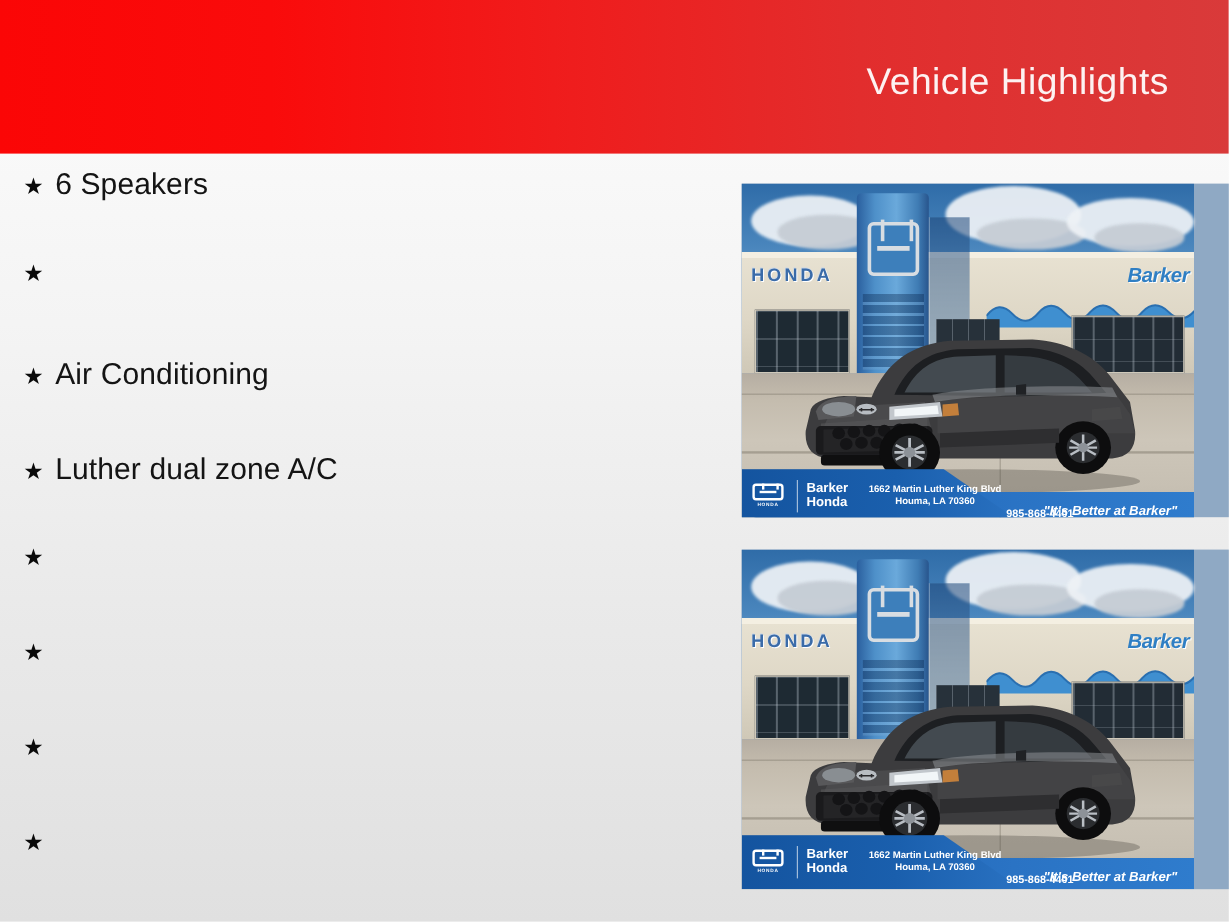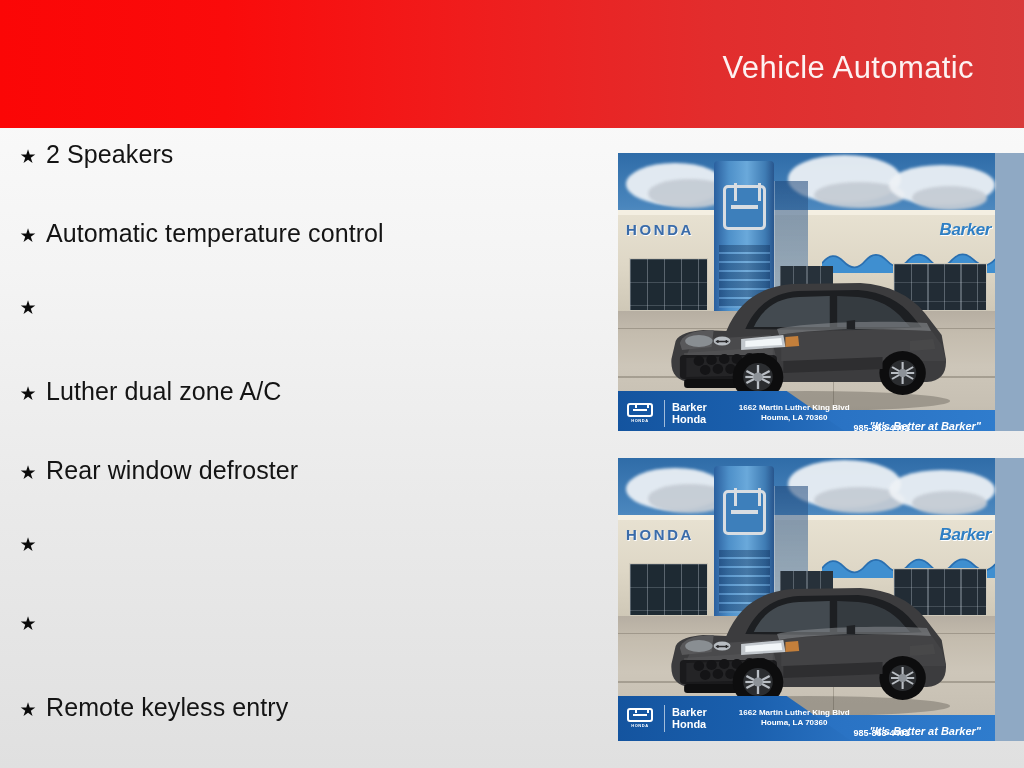--- a/index.html
+++ b/index.html
@@ -354,21 +354,21 @@
     position: relative;
     z-index: 3;
     white-space: nowrap;
   }
   .dealer-address {
     color: #ffffff;
     font-size: 8px;
     font-weight: 700;
     line-height: 1.25;
     text-align: center;
-    margin-left: 32px;
+    margin-left: 17px;
     position: relative;
     z-index: 3;
     white-space: nowrap;
   }
   .dealer-phone {
     color: #ffffff;
     font-size: 9px;
     font-weight: 700;
     position: relative;
     z-index: 3;
@@ -386,60 +386,58 @@
     right: 14px;
     bottom: 4px;
     z-index: 3;
     white-space: nowrap;
   }
 </style>
 </head>
 <body>
 
 <div class="header">
-  <div class="header-title">Vehicle Automatic</div>
+  <div class="header-title">Vehicle Highlights</div>
 </div>
 
 <ul class="features">
 
   <li class="feature-row">
     <span class="bullet-star">★</span>
-    <span class="feature-text">2 Speakers</span>
-  </li>
-
-  <li class="feature-row">
-    <span class="bullet-star">★</span>
-    <span class="feature-text">Automatic temperature control</span>
-  </li>
-
-  <li class="feature-row">
-    <span class="bullet-star">★</span>
+    <span class="feature-text">6 Speakers</span>
+  </li>
+
+  <li class="feature-row">
+    <span class="bullet-star">★</span>
+  </li>
+
+  <li class="feature-row">
+    <span class="bullet-star">★</span>
+    <span class="feature-text">Air Conditioning</span>
   </li>
 
   <li class="feature-row">
     <span class="bullet-star">★</span>
     <span class="feature-text">Luther dual zone A/C</span>
   </li>
 
   <li class="feature-row">
     <span class="bullet-star">★</span>
-    <span class="feature-text">Rear window defroster</span>
-  </li>
-
-  <li class="feature-row">
-    <span class="bullet-star">★</span>
-  </li>
-
-  <li class="feature-row">
-    <span class="bullet-star">★</span>
-  </li>
-
-  <li class="feature-row">
-    <span class="bullet-star">★</span>
-    <span class="feature-text">Remote keyless entry</span>
+  </li>
+
+  <li class="feature-row">
+    <span class="bullet-star">★</span>
+  </li>
+
+  <li class="feature-row">
+    <span class="bullet-star">★</span>
+  </li>
+
+  <li class="feature-row">
+    <span class="bullet-star">★</span>
   </li>
 
 </ul>
 
 <div class="photo" id="photo-1">
   <div class="scene">
 
     <div class="sky">
       <div class="cloud" style="left:2%;top:8%;width:26%;height:36%;"></div>
       <div class="cloud gray" style="left:8%;top:22%;width:22%;height:24%;"></div>

